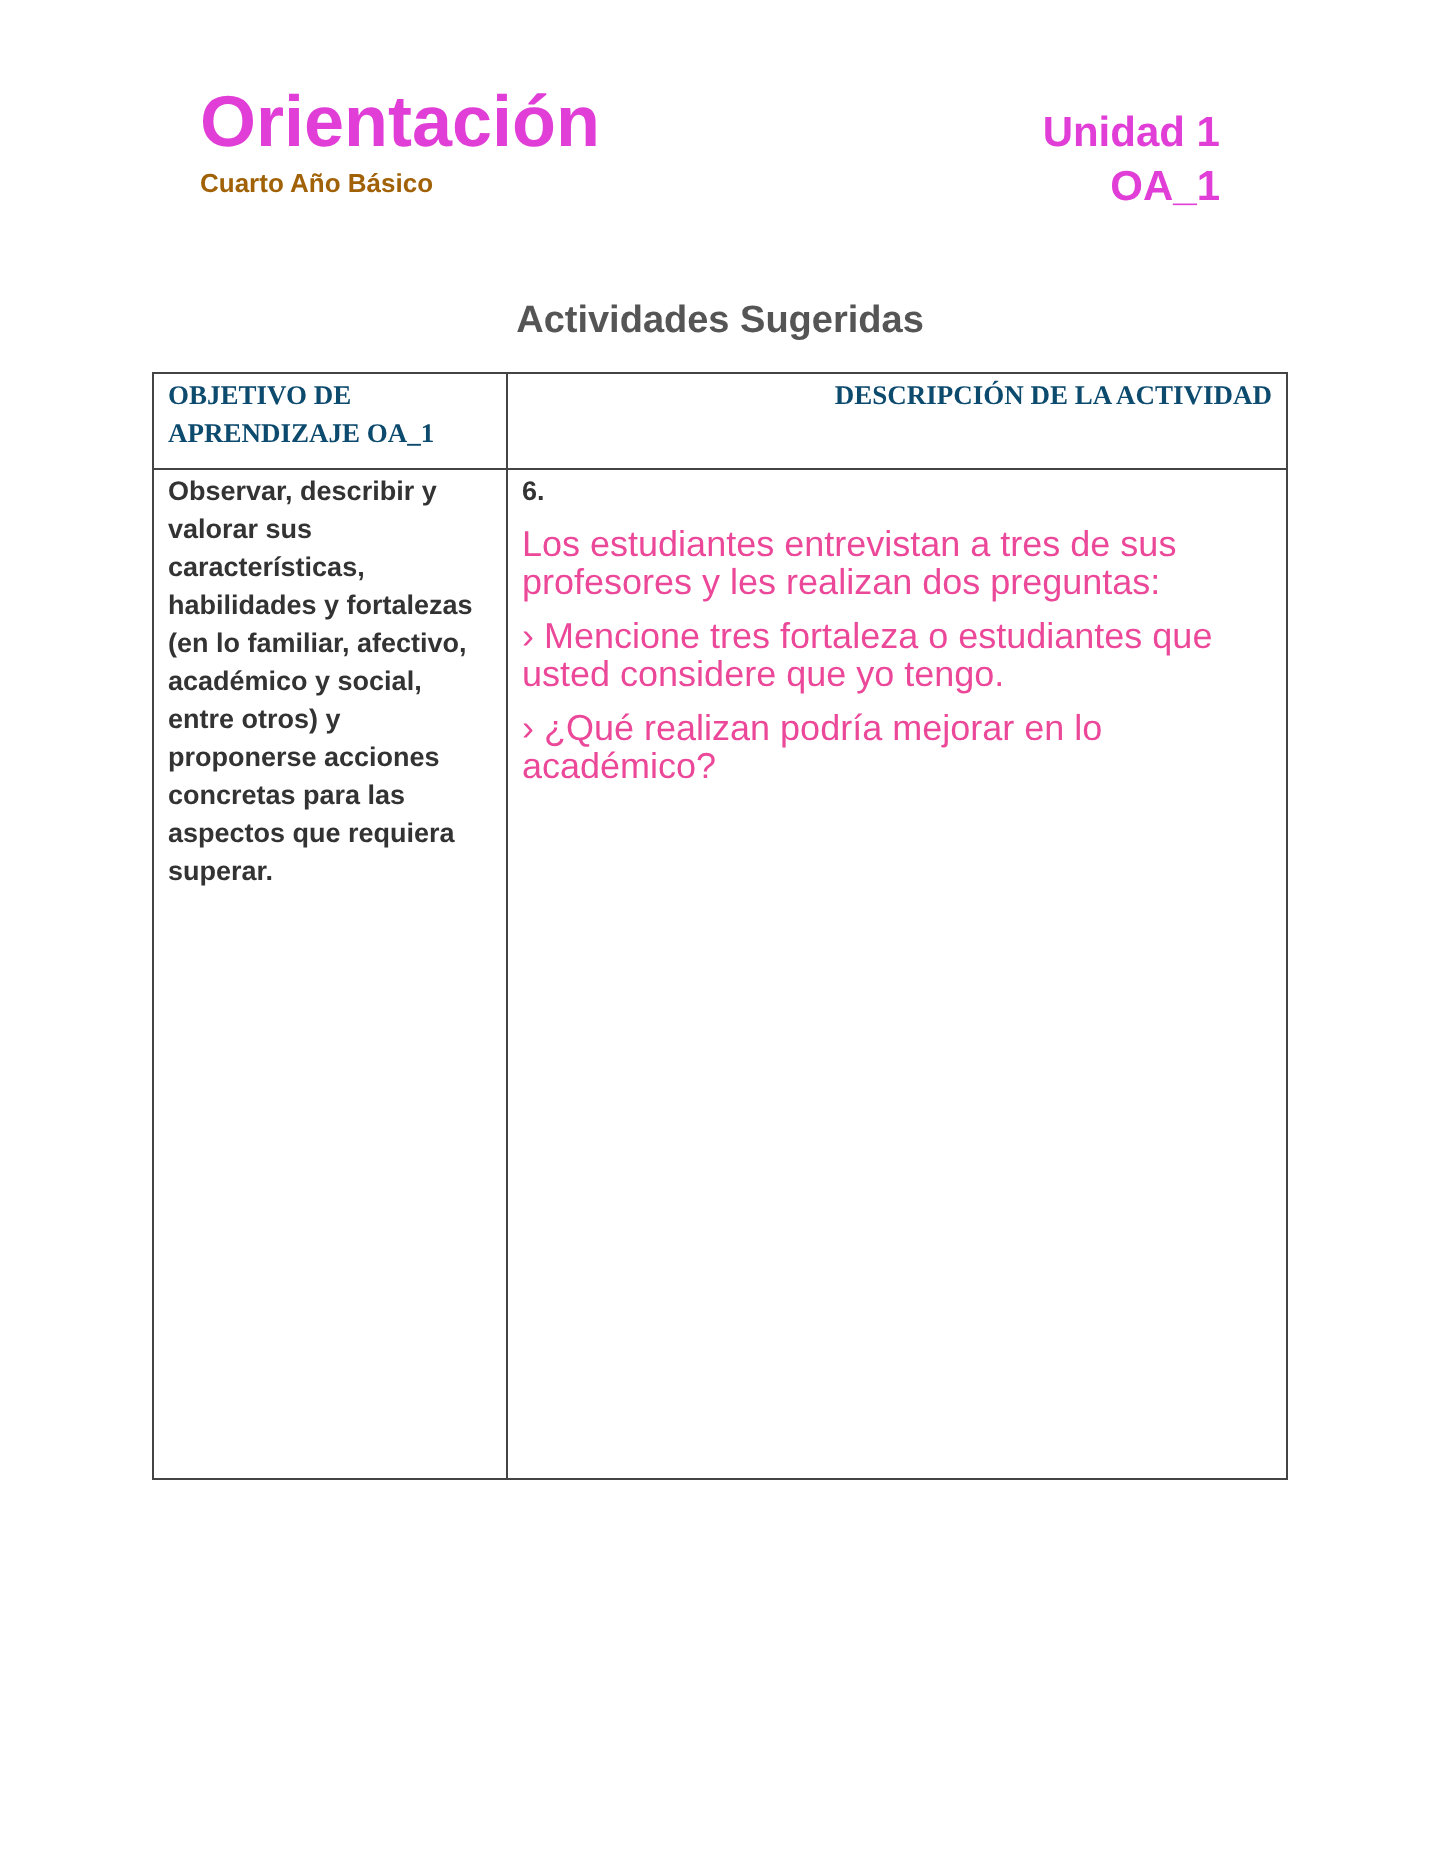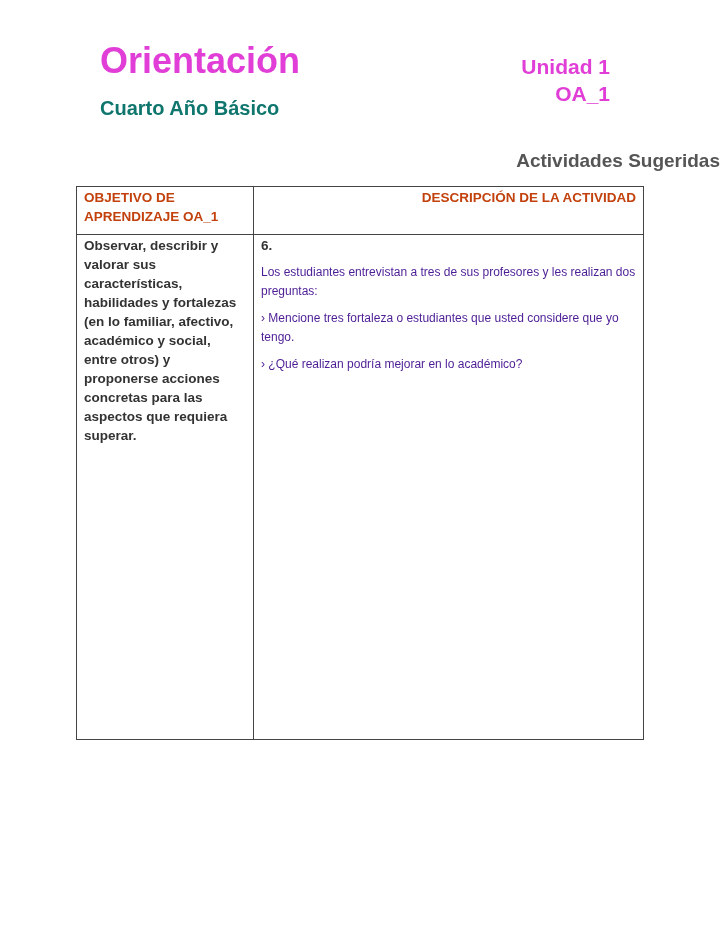--- a/index.html
+++ b/index.html
@@ -20,43 +20,43 @@
       left: 100px;
       top: 43px;
     }
     .subject-title {
       font-size: 36px;
       font-weight: bold;
       line-height: 36px;
       color: #e03ed6;
     }
     .grade-title {
-      font-size: 20px;
+      font-size: 13px;
       font-weight: bold;
       line-height: 24px;
-      color: #0f766e;
-      margin-top: 17px;
+      color: #a16207;
+      margin-top: 1px;
     }
     .header-right {
       position: absolute;
       right: 110px;
       top: 53px;
       text-align: right;
       color: #e03ed6;
       font-weight: bold;
       font-size: 21px;
       line-height: 27px;
       margin-left: 40px;
     }
     .section-title {
       position: absolute;
       left: 0;
       width: 720px;
       top: 150px;
-      text-align: right;
+      text-align: center;
       font-size: 19px;
       font-weight: bold;
       color: #555555;
     }
     .activity-table {
       position: absolute;
       left: 76px;
       top: 186px;
       width: 568px;
       height: 554px;
@@ -68,39 +68,40 @@
       vertical-align: top;
       padding: 1px 7px 4px 7px;
       font-size: 13.5px;
       line-height: 19px;
       text-align: left;
     }
     .col-left { width: 177px; }
     .head-row { height: 48px; }
     .head-cell {
       font-weight: bold;
-      color: #c2410c;
+      color: #0c4a6e;
+      font-family: Liberation Serif, serif;
     }
     .head-cell.center { text-align: right; }
     .objective-cell {
       font-weight: bold;
       color: #333;
       font-size: 14px;
       line-height: 18.6px;
       margin-left: 22px;
     }
     .activity-num {
       font-weight: bold;
       color: #333;
       margin: 0 0 8px 0;
     }
     .activity-p {
       margin: 0 0 8px 0;
-      color: #4c1d95;
-      font-size: 12px;
+      color: #ec4899;
+      font-size: 18px;
     }
   </style>
 </head>
 <body>
 
 <div class="header-left">
   <div class="subject-title">Orientación</div>
   <div class="grade-title">Cuarto Año Básico</div>
 </div>
 

